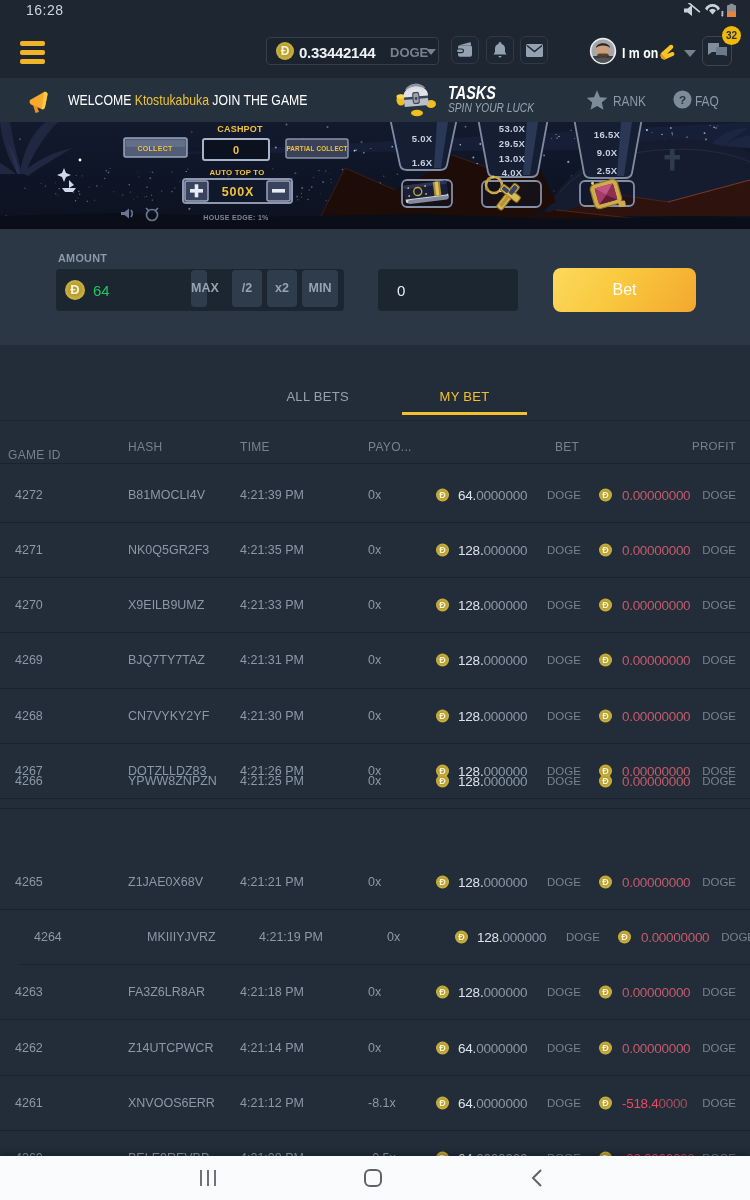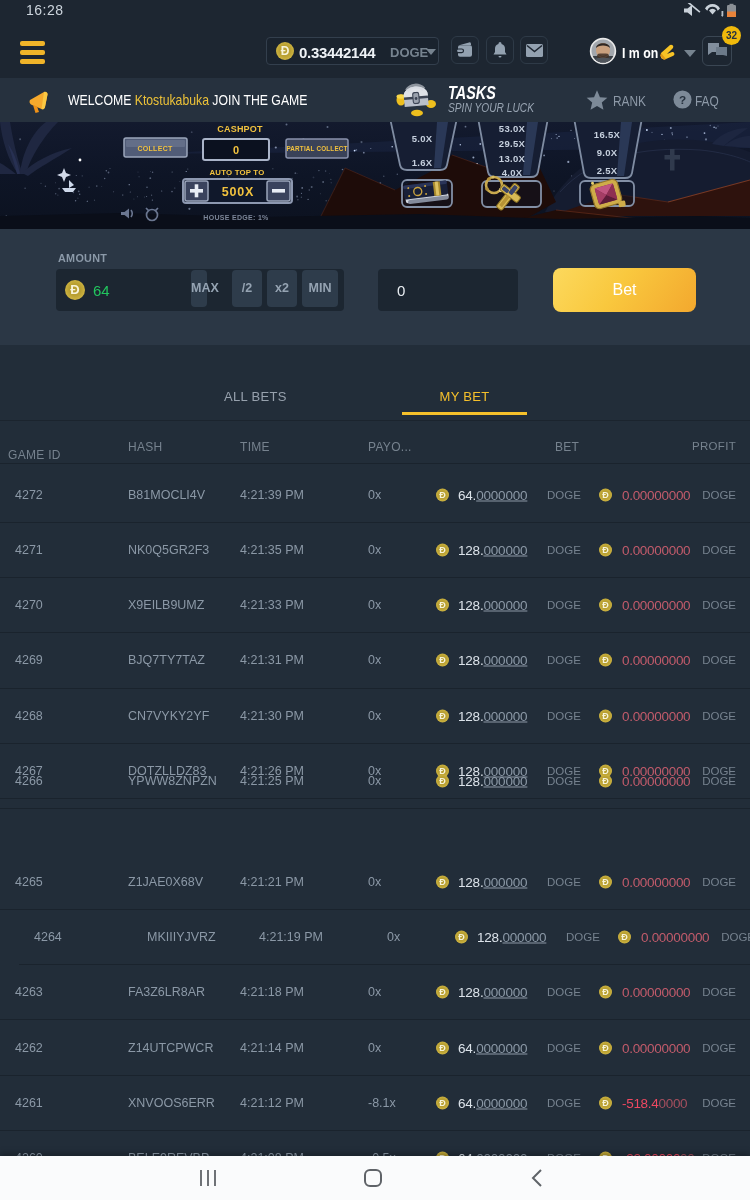--- a/index.html
+++ b/index.html
@@ -44,34 +44,34 @@
 #amtfield { left:56px; top:269px; width:288px; height:42px; background:#1c2631; border-radius:4px; }
 #amtcoin { left:65px; top:280px; width:20px; height:20px; font-size:13px; line-height:20px; }
 #amtval { left:93px; top:282px; font-size:15px; color:#22c55e; }
 .minibtn { top:270px; height:37px; background:#2e3c4b; border-radius:4px; color:#95a3b2; font-size:12.5px; font-weight:bold; text-align:center; line-height:37px; }
 #numfield { left:378px; top:269px; width:140px; height:42px; background:#1c2631; border-radius:4px; }
 #numval { left:397px; top:282px; font-size:15px; color:#e8edf2; }
 #betbtn { left:553px; top:268px; width:143px; height:44px; border-radius:8px; background:linear-gradient(125deg,#fcd95d 0%, #f9c83e 45%, #f3a82e 100%); color:#fff; font-size:16px; text-align:center; line-height:44px; }
 
 
 #tablesec { left:0; top:345px; width:750px; height:817px; background:#222d39; }
-#tab1 { left:224px; top:389px; width:125px; text-align:left; font-size:13px; color:#97a1ad; letter-spacing:0.3px; }
+#tab1 { left:224px; top:389px; width:125px; text-align:right; font-size:13px; color:#97a1ad; letter-spacing:0.3px; }
 #tab2 { left:402px; top:389px; width:125px; text-align:center; font-size:13px; color:#f5c02b; letter-spacing:0.3px; }
 #tabline { left:402px; top:411.5px; width:125px; height:3px; background:#f5c02b; }
 .th { top:440px; font-size:12px; color:#76828e; letter-spacing:0.3px; }
 #thsep { left:0px; top:462.5px; width:750px; height:1px; background:#1a232d; }
 .row { left:0; width:750px; height:55.3px; border-bottom:1px solid #1a232d; }
 .c { position:absolute; top:50%; transform:translateY(-50%); font-size:12.5px; color:#8b98a6; }
 .cid { left:15px; }
 .chash { left:128px; }
 .ctime { left:240px; }
 .cpay { left:368px; }
 .ccoin1 { left:436px; width:13px; height:13px; font-size:9px; line-height:13px; top:50%; transform:translateY(-50%); position:absolute; }
 .cbet { left:458px; color:#dce3ea; font-size:13.5px; letter-spacing:-0.2px; }
-.cbet .gz { color:#8b98a6;text-decoration:underline; }
+.cbet .gz { color:#8b98a6; }
 .cdoge1 { left:547px; color:#76828f; font-size:11.5px; }
 .ccoin2 { left:599px; width:13px; height:13px; font-size:9px; line-height:13px; top:50%; transform:translateY(-50%); position:absolute; }
 .cprofit { left:622px; color:#c25b6b; font-size:13.5px; letter-spacing:-0.3px; }
 .cdoge2 { right:14px; color:#76828f; font-size:11.5px; }
 
 
 #navbar { left:0; top:1156px; width:750px; height:44px; background:#fafbfc; box-shadow:0 -3px 6px rgba(0,0,0,0.25); }
 </style>
 </head>
 <body>

